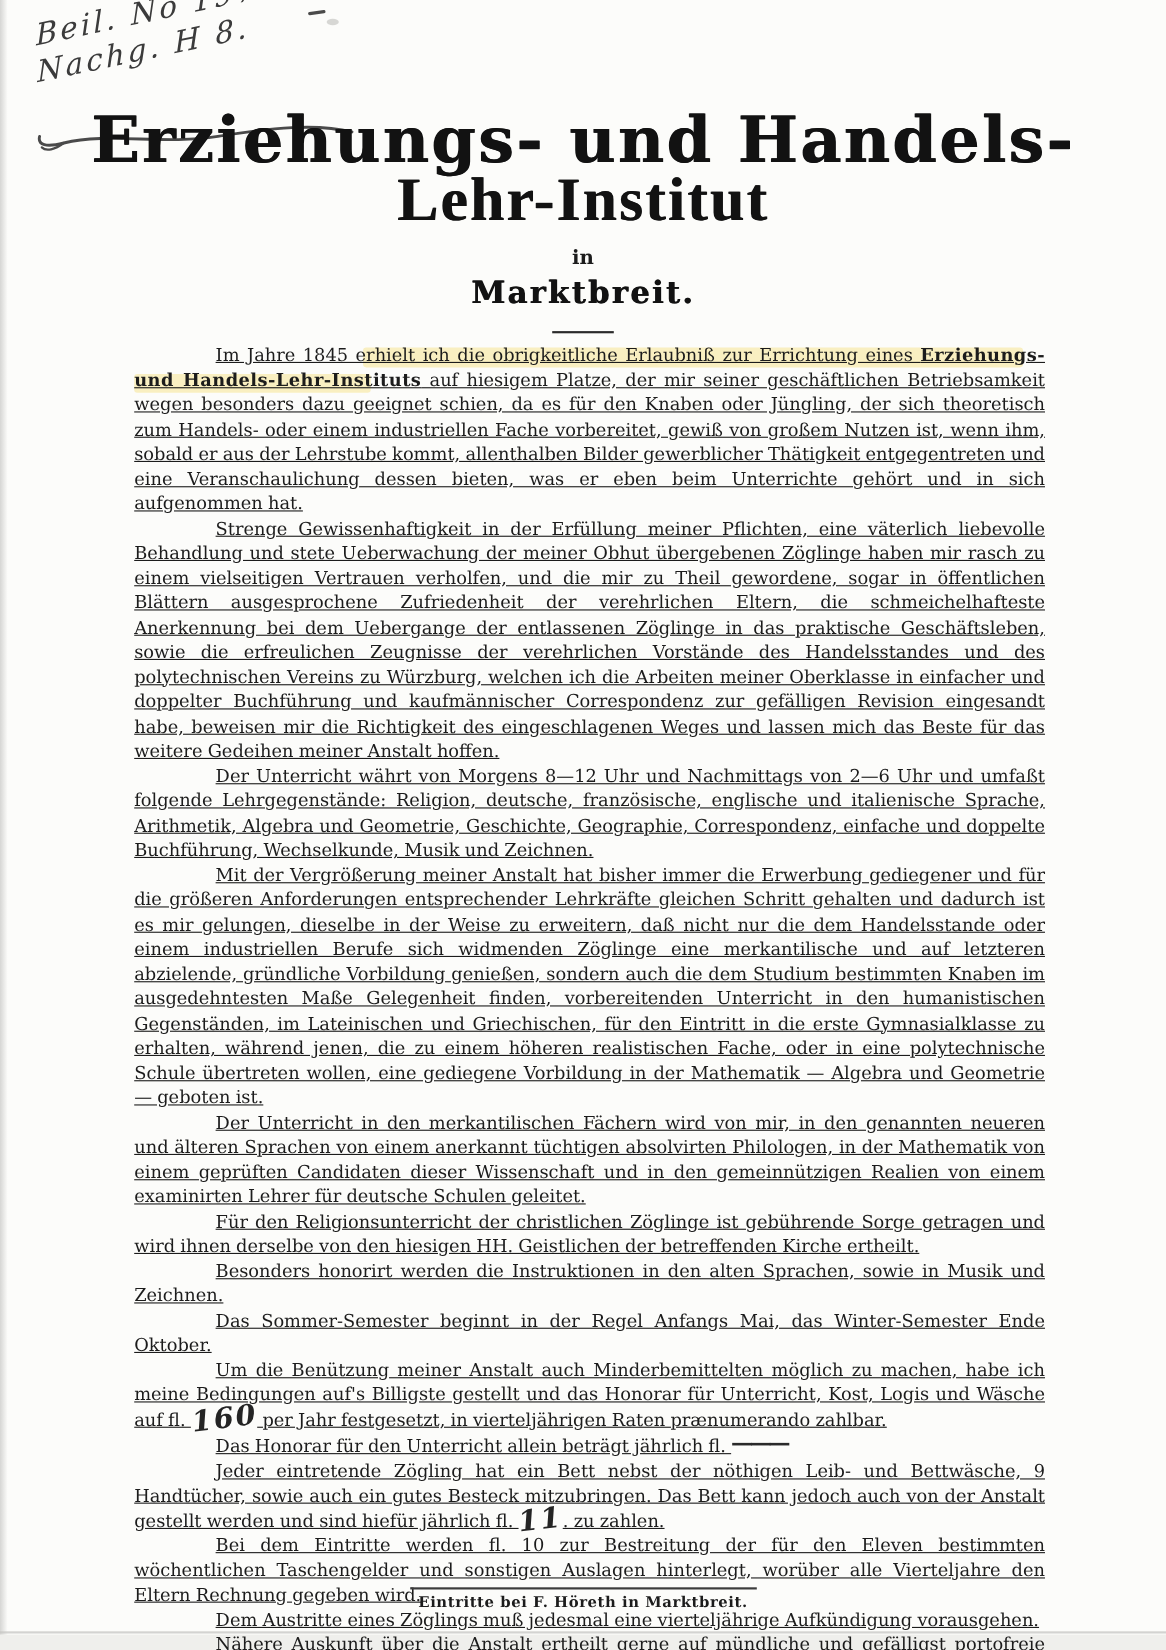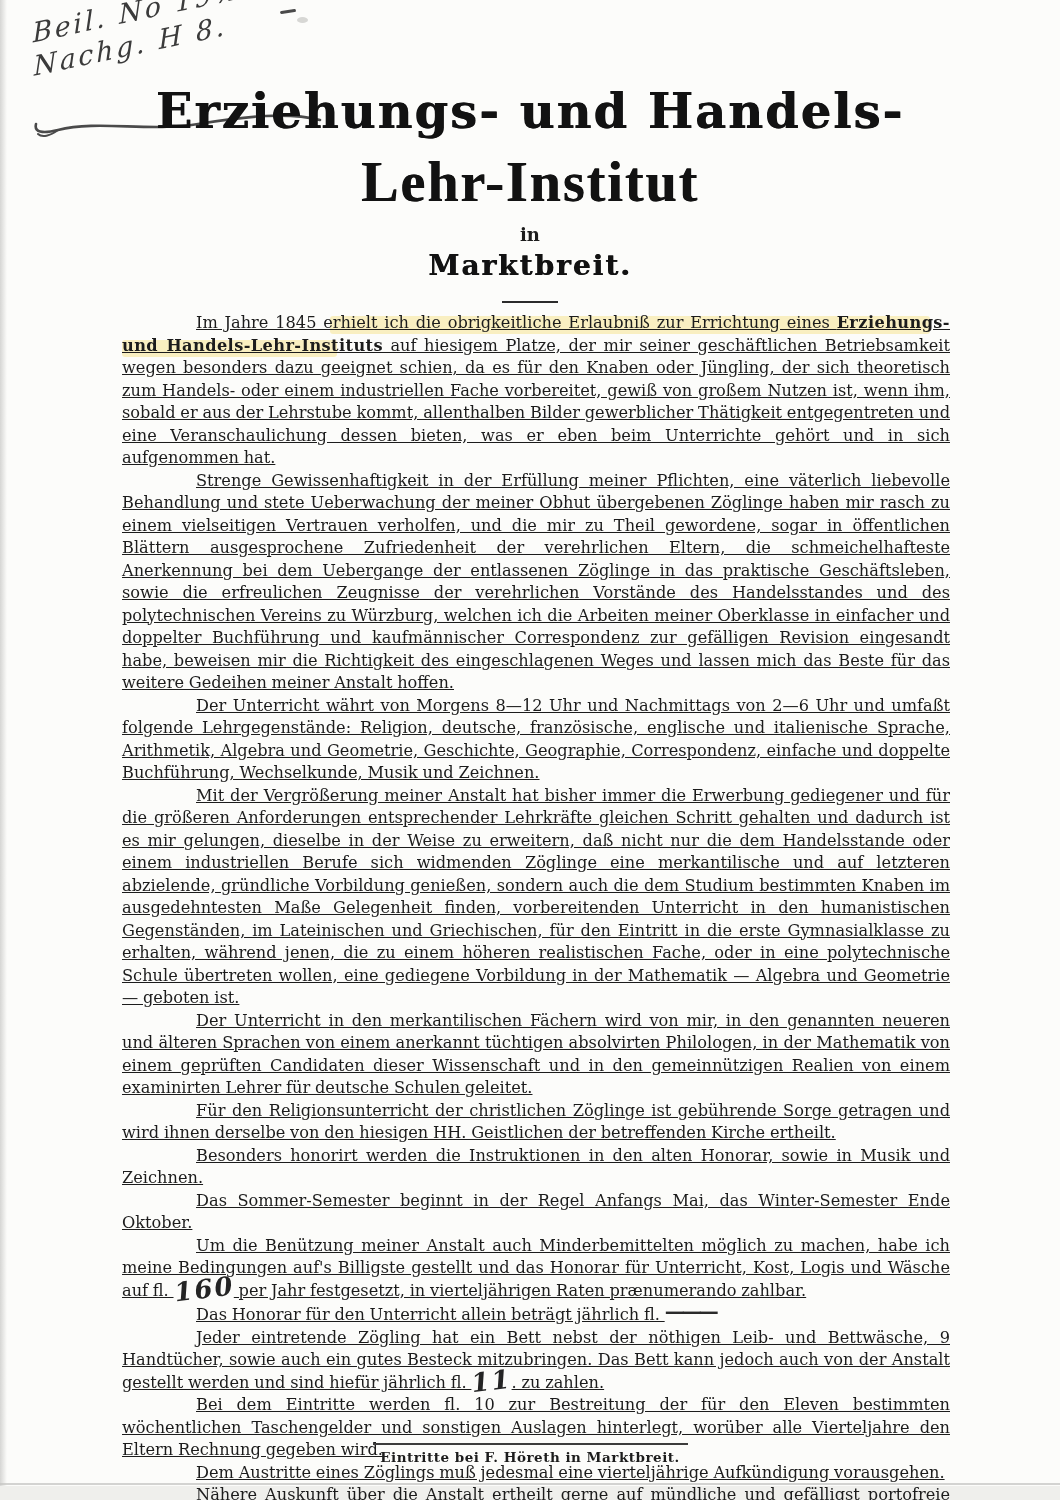--- a/index.html
+++ b/index.html
@@ -23,22 +23,22 @@
   .annotation {
     position:absolute; left:32px; top:16px;
     transform:rotate(-12deg) skewX(-10deg); transform-origin:left top;
     font-style:italic; font-size:27px; line-height:33px;
     letter-spacing:3px; color:#3b3b3b;
   }
   .flourish { position:absolute; left:28px; top:86px; }
   
   .blackletter { font-weight:bold; letter-spacing:2px; color:#121212;
     text-shadow:0.6px 0 0 currentColor; }
-  .title-l1 { position:absolute; top:80px; left:0; width:100%; text-align:center;
-    font-size:48px; line-height:62px; }
+  .title-l1 { position:absolute; top:96px; left:0; width:100%; text-align:center;
+    font-size:58px; line-height:62px; }
   .title-l2 { position:absolute; top:152px; left:0; width:100%; text-align:center;
     font-size:56px; line-height:60px;font-family:Liberation Serif, serif; }
   .title-in { position:absolute; top:224px; left:0; width:100%; text-align:center;
     font-size:18px; font-weight:bold; }
   .title-place { position:absolute; top:242px; left:0; width:100%; text-align:center;
     font-size:28px; line-height:48px; }
   .title-rule { position:absolute; top:301px; left:50%; margin-left:-28px;
     width:56px; height:2px; background:#2b2b2b; }
   
   .hl { position:absolute; background:rgba(244,220,108,0.40); border-radius:3px; }
@@ -88,21 +88,21 @@
   <div class="hl hl1"></div>
   <div class="hl hl2"></div>
 
   <div class="content">
     <p><span>Im Jahre 1845 erhielt ich die obrigkeitliche Erlaubniß zur Errichtung eines </span><span class="lead-bold">Erziehungs- und Handels-Lehr-Instituts</span><span> auf hiesigem Platze, der mir seiner geschäftlichen Betriebsamkeit wegen besonders dazu geeignet schien, da es für den Knaben oder Jüngling, der sich theoretisch zum Handels- oder einem industriellen Fache vorbereitet, gewiß von großem Nutzen ist, wenn ihm, sobald er aus der Lehrstube kommt, allenthalben Bilder gewerblicher Thätigkeit entgegentreten und eine Veranschaulichung dessen bieten, was er eben beim Unterrichte gehört und in sich aufgenommen hat.</span></p>
     <p>Strenge Gewissenhaftigkeit in der Erfüllung meiner Pflichten, eine väterlich liebevolle Behandlung und stete Ueberwachung der meiner Obhut übergebenen Zöglinge haben mir rasch zu einem vielseitigen Vertrauen verholfen, und die mir zu Theil gewordene, sogar in öffentlichen Blättern ausgesprochene Zufriedenheit der verehrlichen Eltern, die schmeichelhafteste Anerkennung bei dem Uebergange der entlassenen Zöglinge in das praktische Geschäftsleben, sowie die erfreulichen Zeugnisse der verehrlichen Vorstände des Handelsstandes und des polytechnischen Vereins zu Würzburg, welchen ich die Arbeiten meiner Oberklasse in einfacher und doppelter Buchführung und kaufmännischer Correspondenz zur gefälligen Revision eingesandt habe, beweisen mir die Richtigkeit des eingeschlagenen Weges und lassen mich das Beste für das weitere Gedeihen meiner Anstalt hoffen.</p>
     <p>Der Unterricht währt von Morgens 8—12 Uhr und Nachmittags von 2—6 Uhr und umfaßt folgende Lehrgegenstände: Religion, deutsche, französische, englische und italienische Sprache, Arithmetik, Algebra und Geometrie, Geschichte, Geographie, Correspondenz, einfache und doppelte Buchführung, Wechselkunde, Musik und Zeichnen.</p>
     <p>Mit der Vergrößerung meiner Anstalt hat bisher immer die Erwerbung gediegener und für die größeren Anforderungen entsprechender Lehrkräfte gleichen Schritt gehalten und dadurch ist es mir gelungen, dieselbe in der Weise zu erweitern, daß nicht nur die dem Handelsstande oder einem industriellen Berufe sich widmenden Zöglinge eine merkantilische und auf letzteren abzielende, gründliche Vorbildung genießen, sondern auch die dem Studium bestimmten Knaben im ausgedehntesten Maße Gelegenheit finden, vorbereitenden Unterricht in den humanistischen Gegenständen, im Lateinischen und Griechischen, für den Eintritt in die erste Gymnasialklasse zu erhalten, während jenen, die zu einem höheren realistischen Fache, oder in eine polytechnische Schule übertreten wollen, eine gediegene Vorbildung in der Mathematik — Algebra und Geometrie — geboten ist.</p>
     <p>Der Unterricht in den merkantilischen Fächern wird von mir, in den genannten neueren und älteren Sprachen von einem anerkannt tüchtigen absolvirten Philologen, in der Mathematik von einem geprüften Candidaten dieser Wissenschaft und in den gemeinnützigen Realien von einem examinirten Lehrer für deutsche Schulen geleitet.</p>
     <p>Für den Religionsunterricht der christlichen Zöglinge ist gebührende Sorge getragen und wird ihnen derselbe von den hiesigen HH. Geistlichen der betreffenden Kirche ertheilt.</p>
-    <p>Besonders honorirt werden die Instruktionen in den alten Honorar, sowie in Musik und Zeichnen.</p>
+    <p>Besonders honorirt werden die Instruktionen in den alten Sprachen, sowie in Musik und Zeichnen.</p>
     <p>Das Sommer-Semester beginnt in der Regel Anfangs Mai, das Winter-Semester Ende Oktober.</p>
     <p><span>Um die Benützung meiner Anstalt auch Minderbemittelten möglich zu machen, habe ich meine Bedingungen auf's Billigste gestellt und das Honorar für Unterricht, Kost, Logis und Wäsche auf fl. </span><span class="hand">160</span><span> per Jahr festgesetzt, in vierteljährigen Raten prænumerando zahlbar.</span></p>
     <p><span>Das Honorar für den Unterricht allein beträgt jährlich fl. </span><span class="hand-dash">———</span></p>
     <p><span>Jeder eintretende Zögling hat ein Bett nebst der nöthigen Leib- und Bettwäsche, 9 Handtücher, sowie auch ein gutes Besteck mitzubringen.  Das Bett kann jedoch auch von der Anstalt gestellt werden und sind hiefür jährlich fl. </span><span class="hand">11</span><span>. zu zahlen.</span></p>
     <p>Bei dem Eintritte werden fl. 10 zur Bestreitung der für den Eleven bestimmten wöchentlichen Taschengelder und sonstigen Auslagen hinterlegt, worüber alle Vierteljahre den Eltern Rechnung gegeben wird.</p>
     <p>Dem Austritte eines Zöglings muß jedesmal eine vierteljährige Aufkündigung vorausgehen.</p>
     <p>Nähere Auskunft über die Anstalt ertheilt gerne auf mündliche und gefälligst portofreie schriftliche Anfragen</p>
 
   </div>
 

